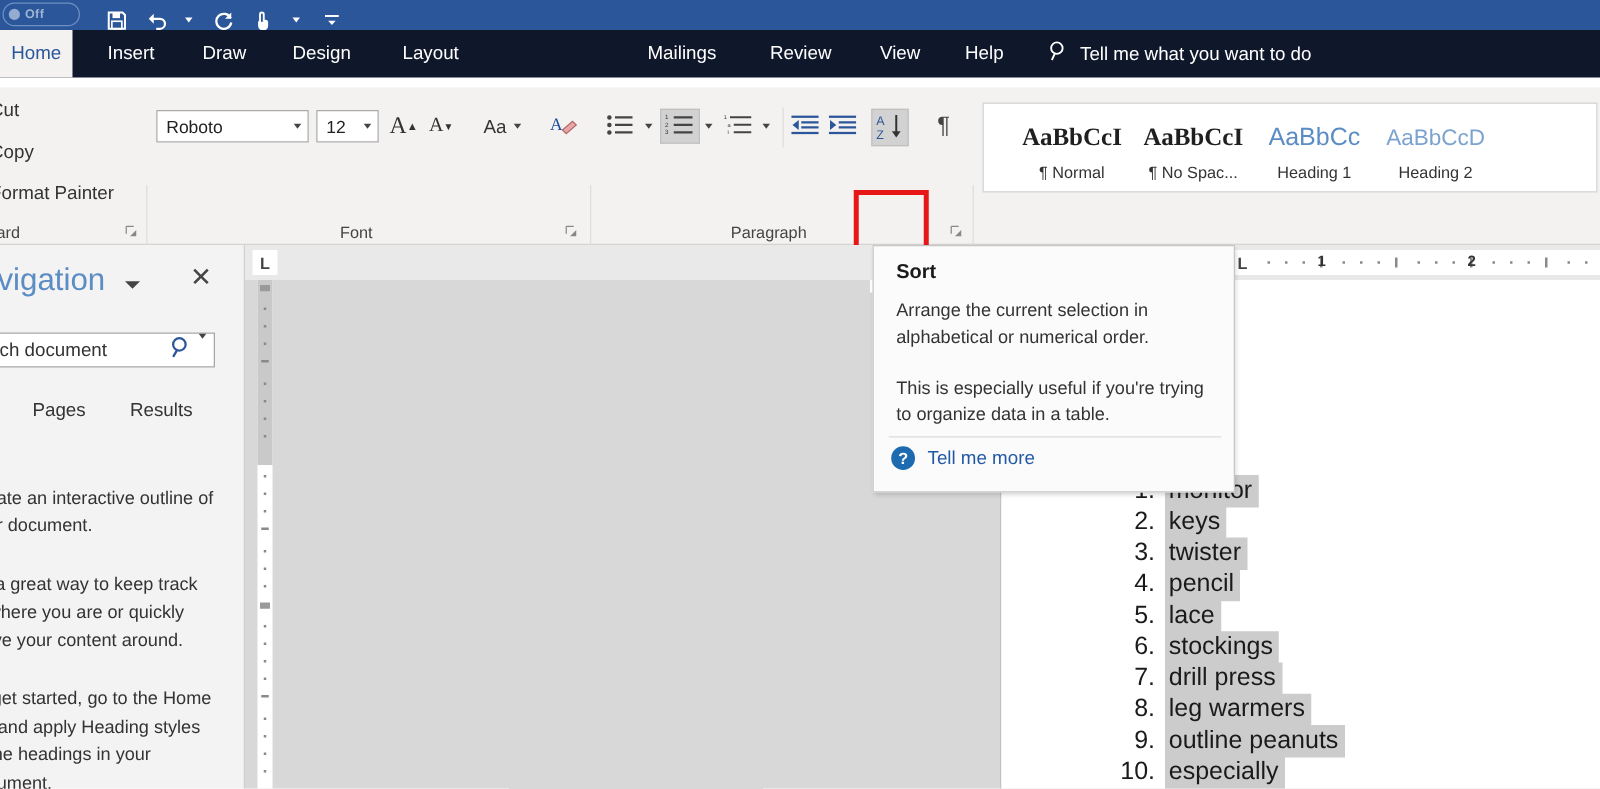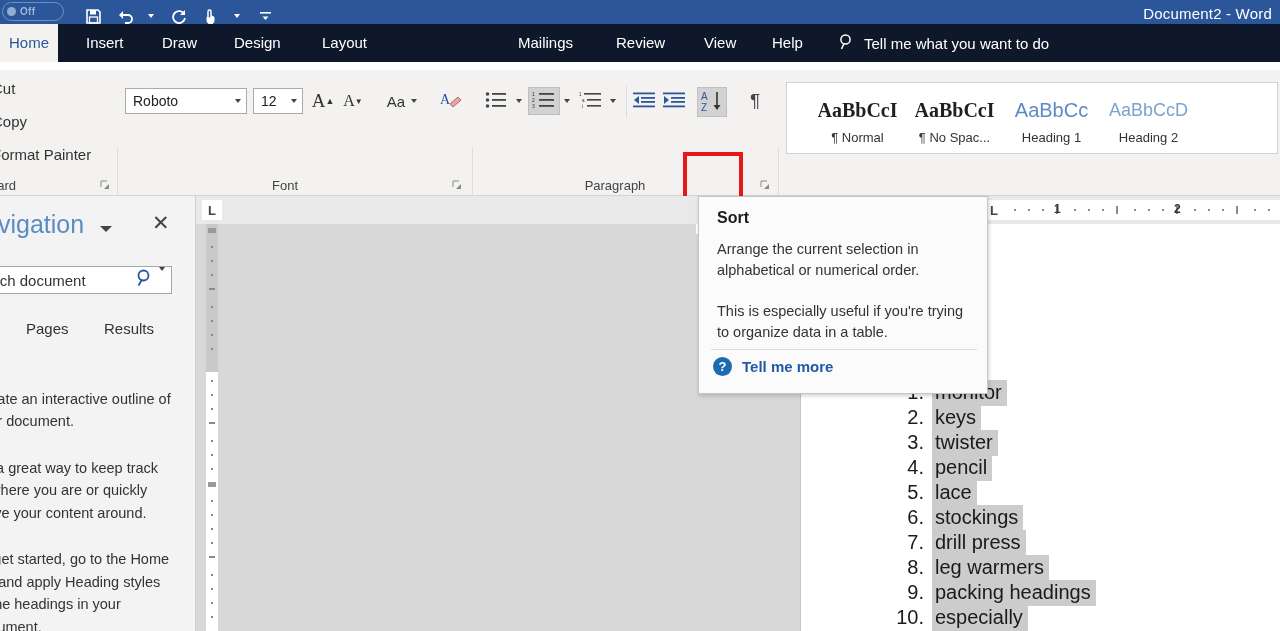--- a/index.html
+++ b/index.html
@@ -187,21 +187,21 @@
   }
   .tt-title { position: absolute; left: 18px; top: 12px; font-size: 16px; font-weight: bold; color: #1a1a1a; }
   .tt-body { position: absolute; left: 18px; top: 42px; width: 250px; font-size: 14.5px; color: #333; line-height: 1.45; }
   .tt-body p { margin: 0 0 20px 0; }
   .tt-sep { position: absolute; left: 12px; top: 152px; width: 266px; height: 1px; background: #dcdcdc; }
   .tt-more { position: absolute; left: 14px; top: 160px; display: flex; align-items: center; gap: 10px; }
   .tt-more .qicon {
     width: 19px; height: 19px; border-radius: 50%; background: #1c6bb0; color: #fff;
     font-size: 13px; font-weight: bold; display: flex; align-items: center; justify-content: center;
   }
-  .tt-more .ttlink { font-size: 15px; color: #2159a5; font-weight: bold; }
+  .tt-more .ttlink { font-size: 15px; color: #2159a5; font-weight: normal; }
 </style>
 </head>
 <body>
 
 <div id="app">
 
   <div class="titlebar">
     <div class="autosave">
       <div class="knob"></div>
       <div class="offlabel">Off</div>
@@ -250,21 +250,20 @@
       <div class="qat-btn">
         <span>
           <svg width="15" height="14" viewBox="0 0 15 14">
               <rect x="2" y="3" width="11" height="1.6" fill="#fff"></rect>
               <path d="M4.5 7.5L7.5 11l3-3.5z" fill="#fff"></path>
             </svg>
         </span>
       </div>
     </div>
 
-    <div class="doctitle">Document2  -  Word</div>
   </div>
 
   <div class="tabstrip">
     <div class="tab active" style="left:0px;width:58px;text-align:center;padding:0;">Home</div>
     <div class="tab" style="left:72px;">Insert</div>
     <div class="tab" style="left:148px;">Draw</div>
     <div class="tab" style="left:220px;">Design</div>
     <div class="tab" style="left:308px;">Layout</div>
     <div class="tab" style="left:504px;">Mailings</div>
     <div class="tab" style="left:602px;">Review</div>
@@ -710,21 +709,21 @@
     <div class="li">
       <span class="num">7.</span>
       <span class="txt">drill press</span>
     </div>
     <div class="li">
       <span class="num">8.</span>
       <span class="txt">leg warmers</span>
     </div>
     <div class="li">
       <span class="num">9.</span>
-      <span class="txt">packing headings</span>
+      <span class="txt">outline peanuts</span>
     </div>
     <div class="li">
       <span class="num">10.</span>
       <span class="txt">especially</span>
     </div>
   </div>
 
   <div class="tooltip">
     <div class="tt-title">Sort</div>
     <div class="tt-body">

